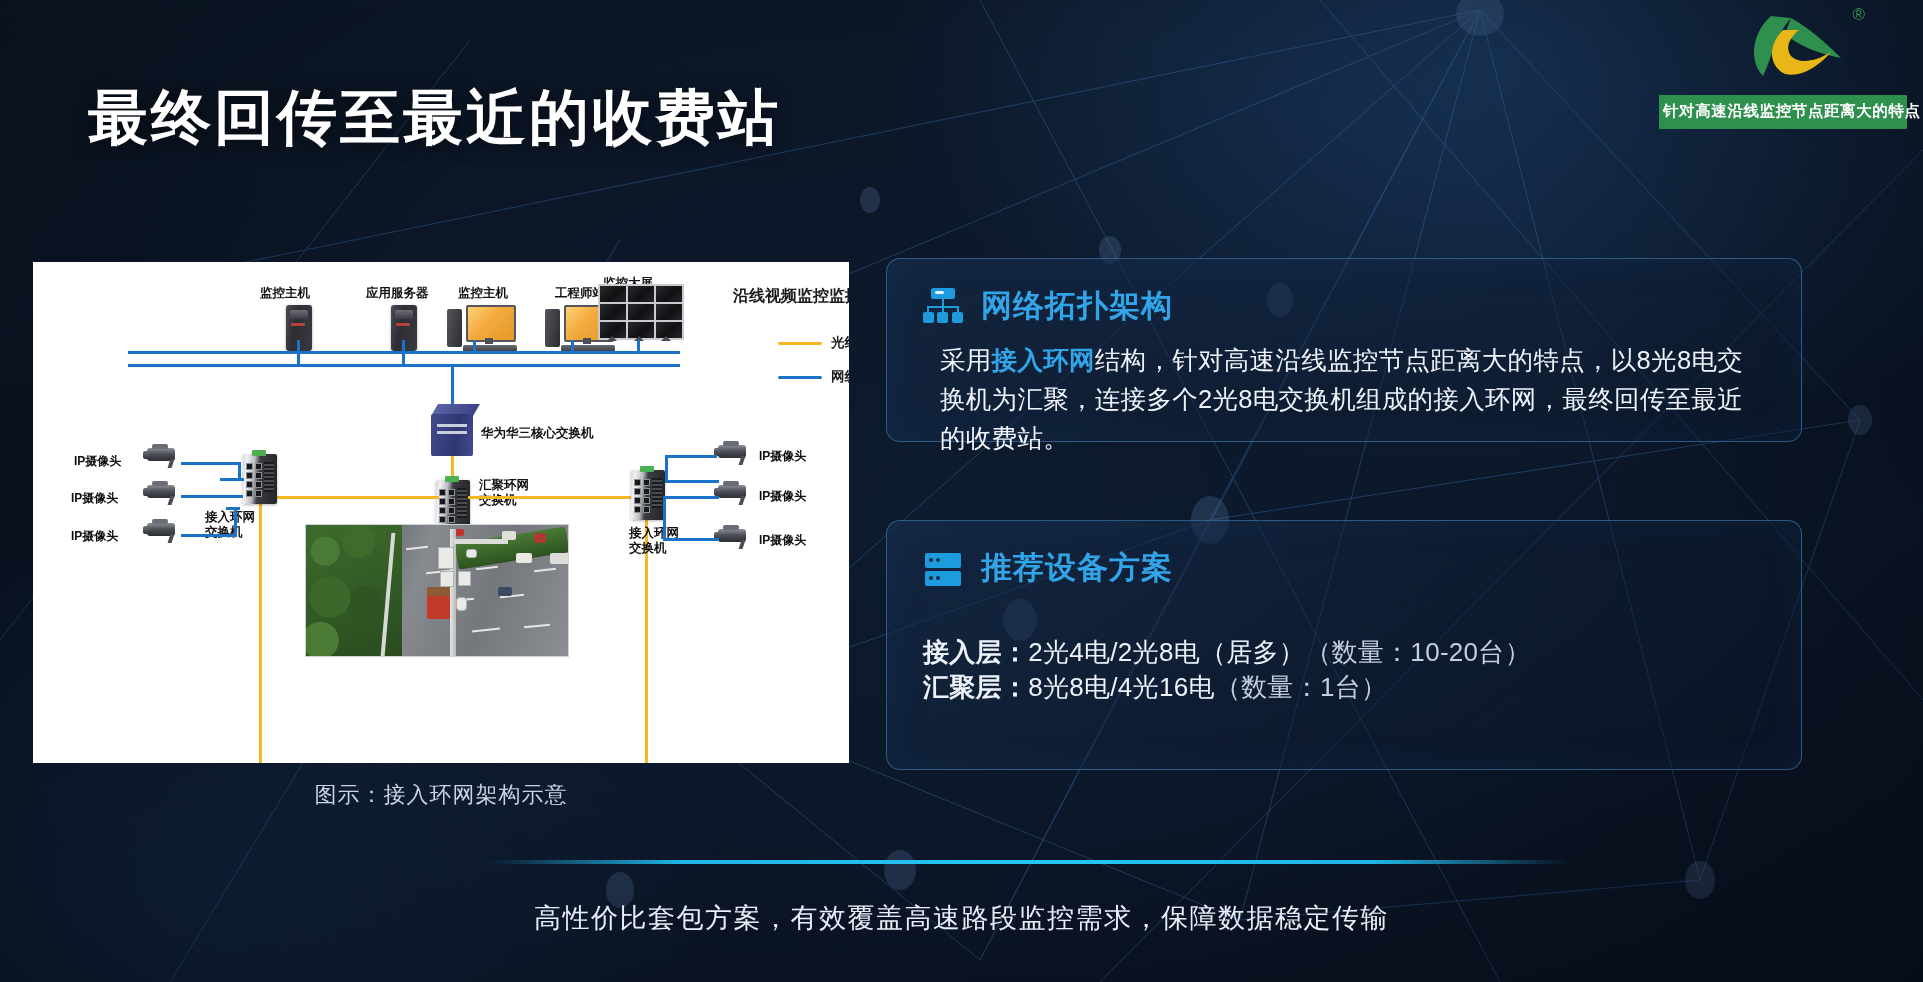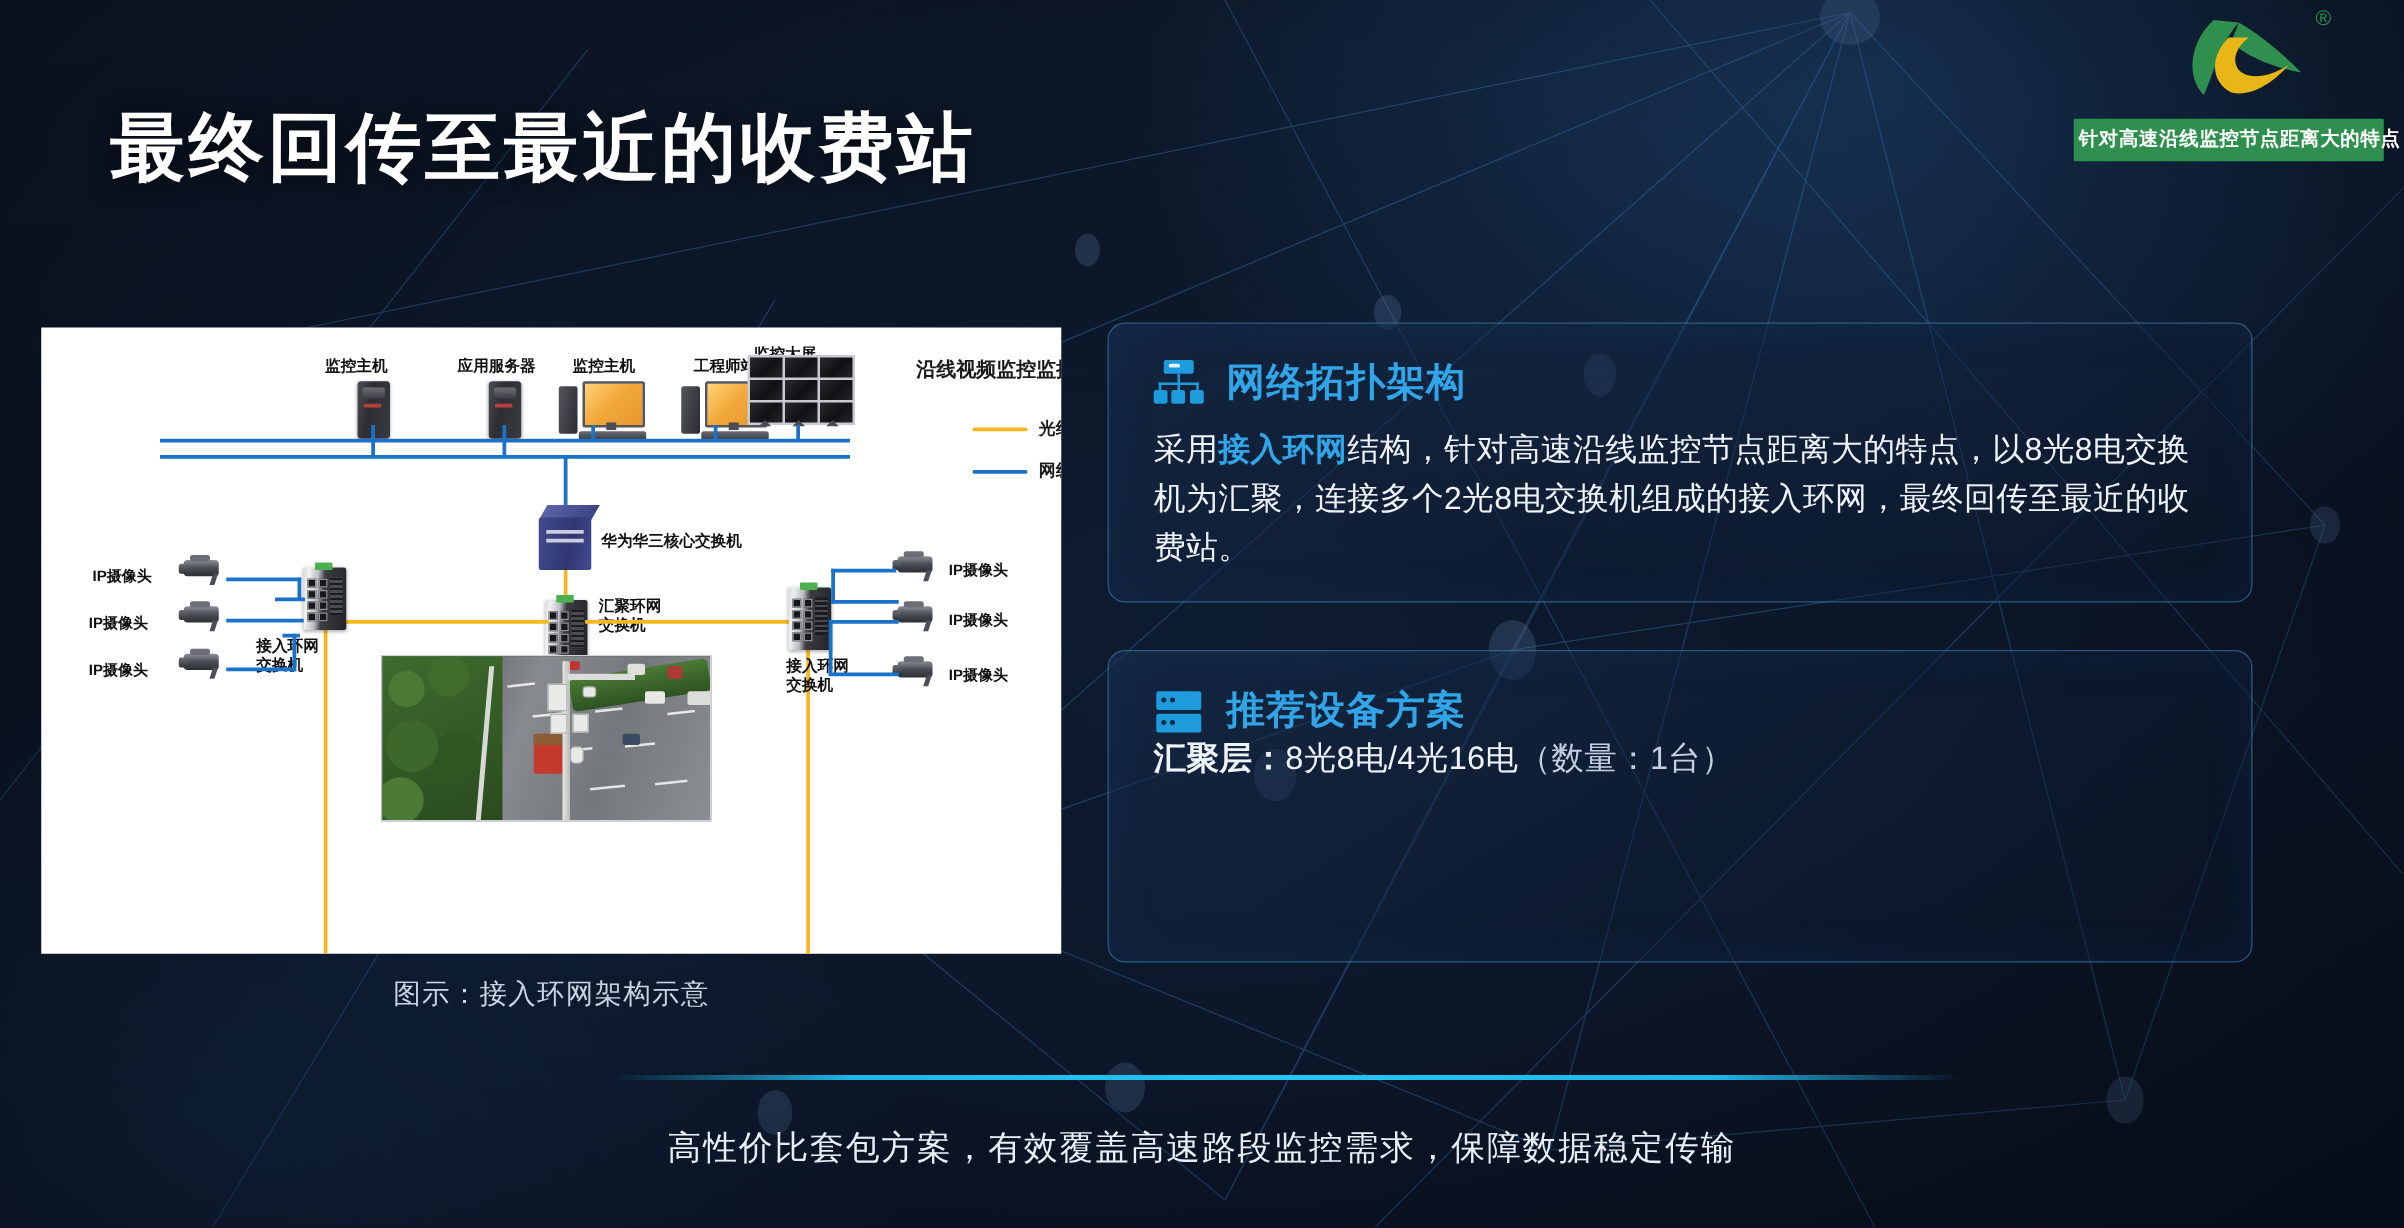--- a/index.html
+++ b/index.html
@@ -144,25 +144,25 @@
     color:#c8d4e4;font-size:22px;letter-spacing:1px;}
 
   
   .card{
     position:absolute;left:886px;width:916px;border-radius:14px;
     border:1px solid rgba(73,141,196,.55);
     background:linear-gradient(145deg,rgba(24,45,76,.62) 0%,rgba(16,31,55,.45) 55%,rgba(14,27,48,.38) 100%);
     box-shadow:inset 0 0 40px rgba(30,90,160,.10);
     box-sizing:border-box;
   }
-  .card.one{top:258px;height:224px;}
+  .card.one{top:258px;height:184px;}
   .card.two{top:520px;height:250px;}
   .card-hd{display:flex;align-items:center;gap:18px;padding:26px 0 0 36px;}
   .card-ttl{font-size:31px;font-weight:700;color:#31a5e8;letter-spacing:1px;white-space:nowrap;}
-  .card-body{padding:14px 34px 0 36px;color:#eef3fa;font-size:25.5px;line-height:1.52;letter-spacing:.3px;}
+  .card-body{padding:14px 34px 0 36px;color:#eef3fa;font-size:25.5px;line-height:1.52;letter-spacing:.3px;margin-left:17px;}
   .hl{color:#31a5e8;font-weight:700;}
   .spec-row{padding:0 36px;color:#eef3fa;font-size:26px;letter-spacing:.3px;}
   .spec-row.first{margin-top:46px;}
   .spec-row.second{}
   .spec-k{font-weight:700;}
   .spec-dim{color:#c3cede;}
 
   
   .ico{width:40px;height:40px;flex:0 0 40px;position:relative;}
   .topo-box{position:absolute;background:#1d9bdc;border-radius:2px;}
@@ -492,19 +492,22 @@
           <i></i>
           <i></i>
         </i>
       <i class="srv-row" style="top:23px">
           <i></i>
           <i></i>
         </i>
     </span>
     <span class="card-ttl">推荐设备方案</span>
   </div>
+  <div class="spec-row first">
+    <span class="spec-k">接入层：</span><span>2光4电/2光8电（居多）</span><span class="spec-dim">（数量：10-20台）</span>
+  </div>
   <div class="spec-row second">
     <span class="spec-k">汇聚层：</span><span>8光8电/4光16电</span><span class="spec-dim">（数量：1台）</span>
   </div>
 </div>
 
 <div class="divider"></div>
 <div class="footer">高性价比套包方案，有效覆盖高速路段监控需求，保障数据稳定传输</div>
 
 </body></html>

